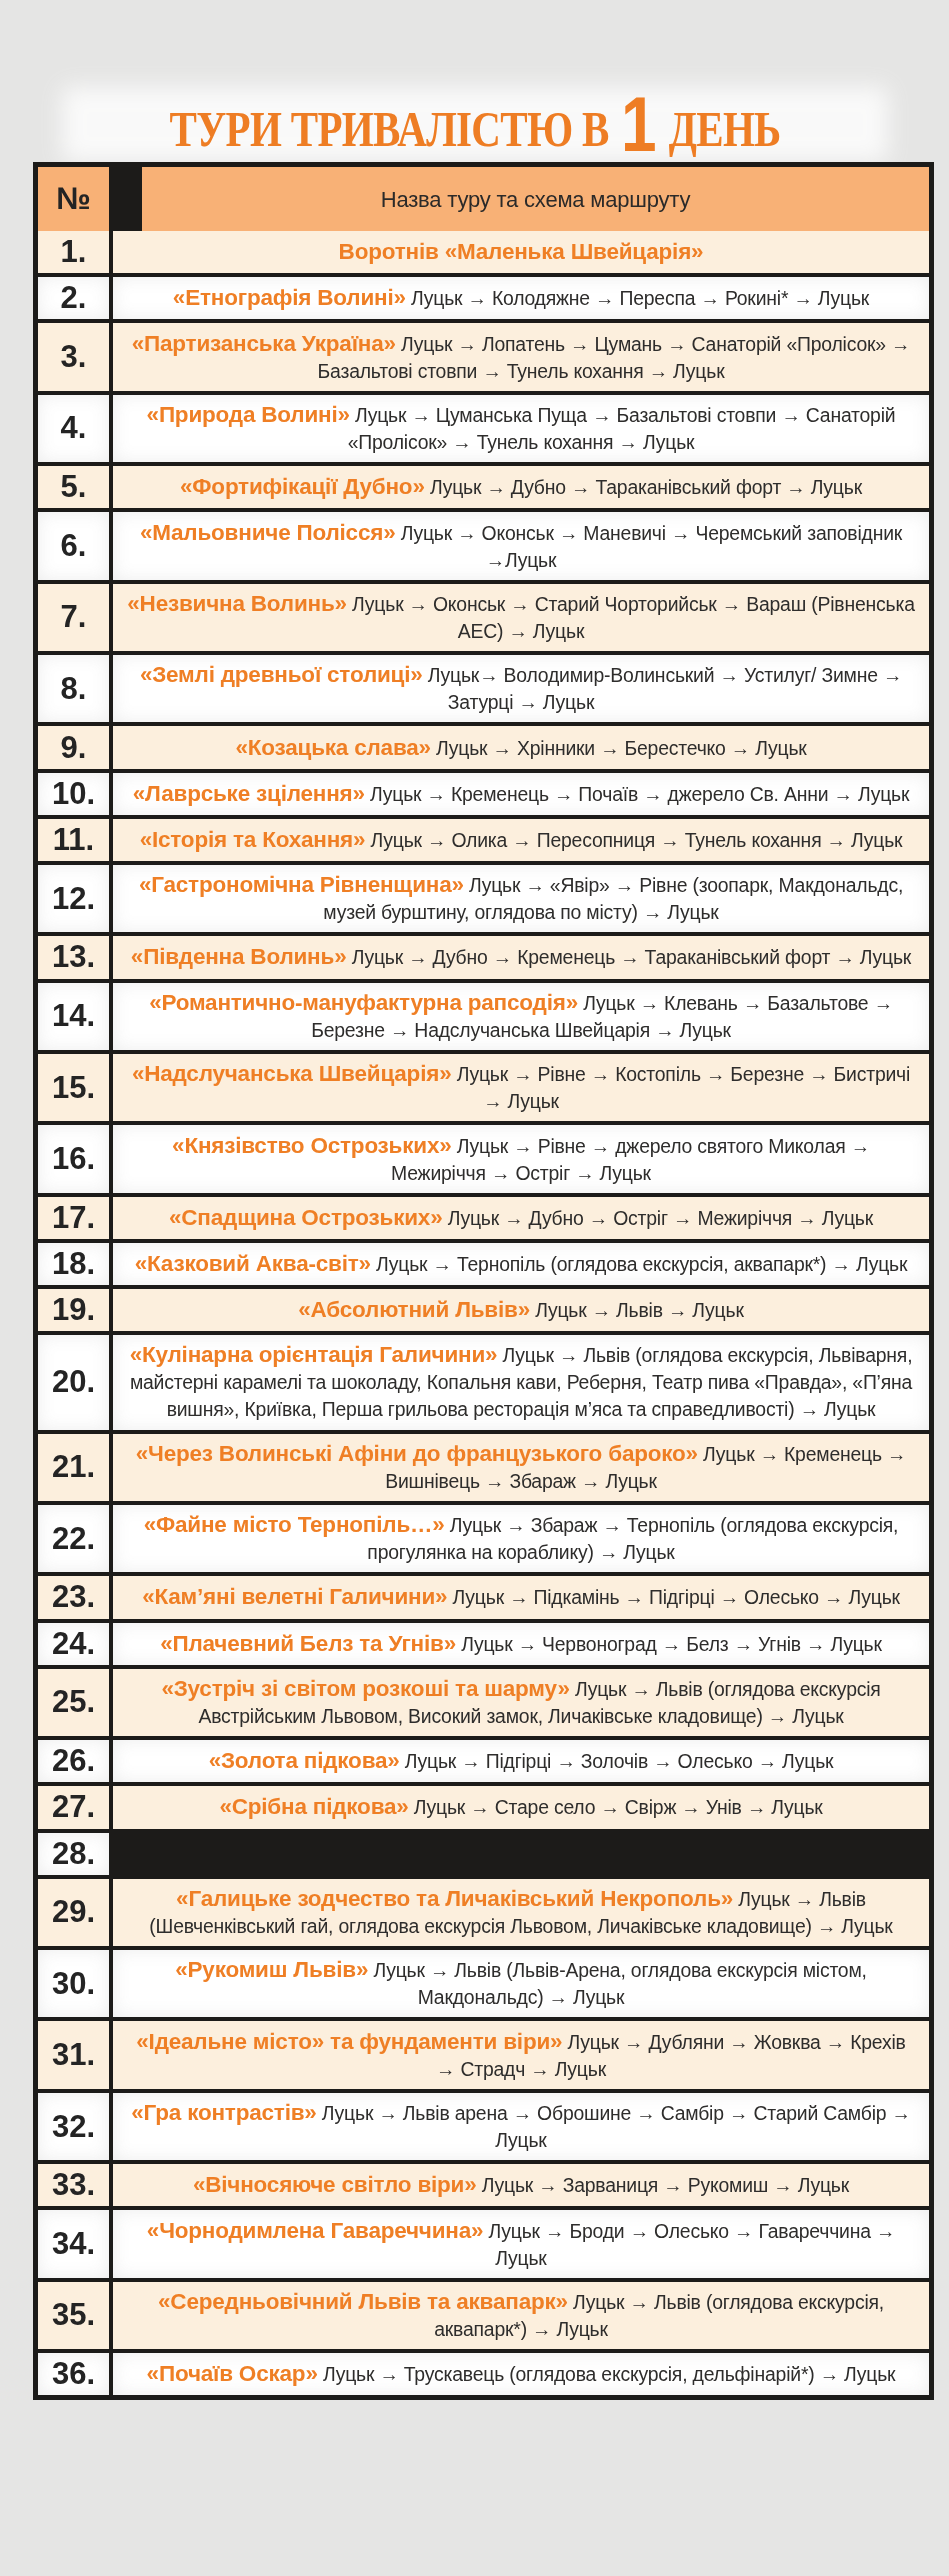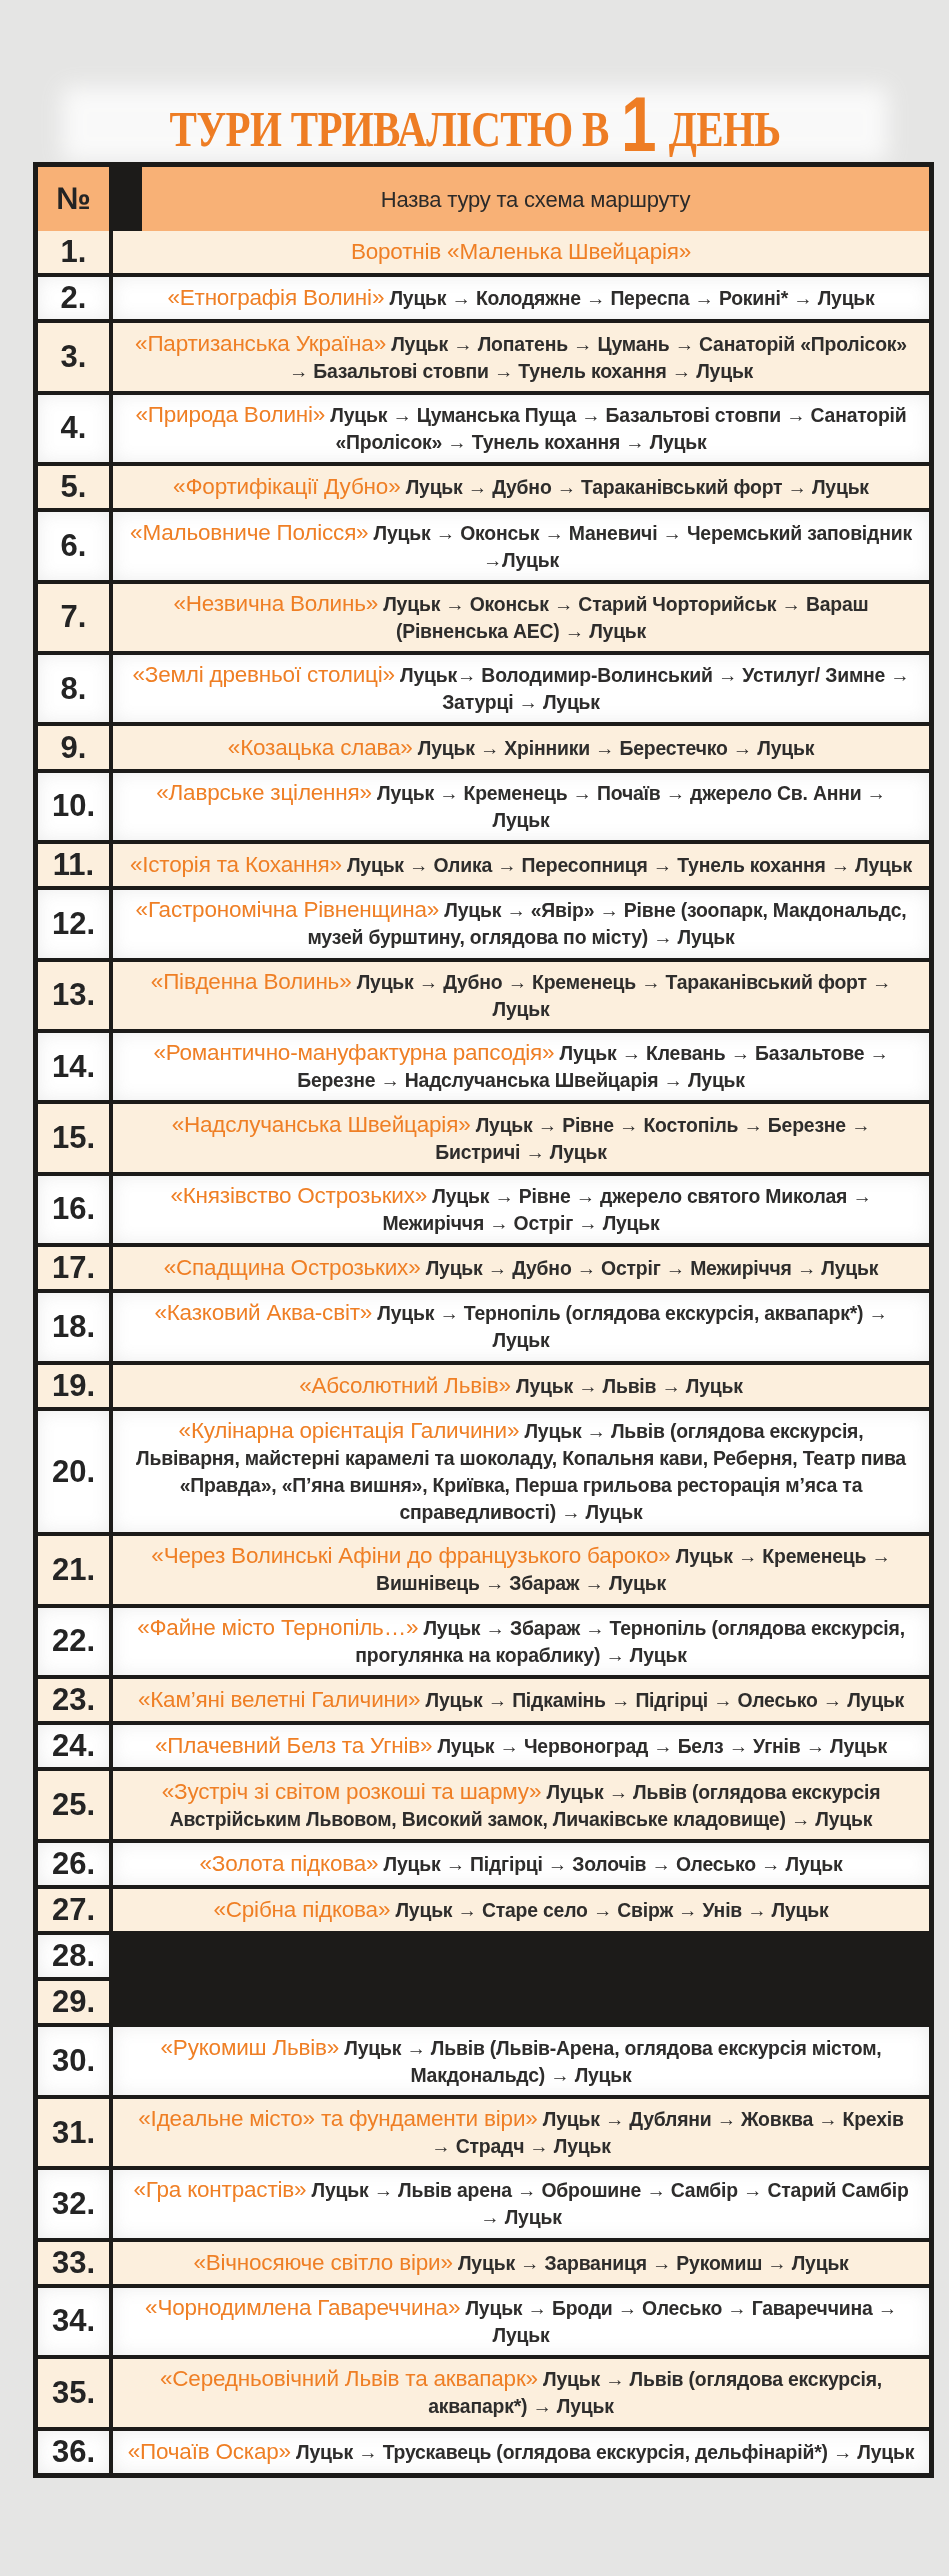--- a/index.html
+++ b/index.html
@@ -60,24 +60,24 @@
     display:flex;flex-direction:column;justify-content:center;
     text-align:center;
     padding:6.2px 14px;
     font-size:19.4px;line-height:27px;color:#2e2d2c;
     letter-spacing:-0.2px;
   }
   .t-row.header .num{font-size:31px;}
   .t-row.header .content{font-size:22px;color:#2b2a29;min-height:64px;margin-left:29px;}
 
   .tour-title{
-    color:#ef7f25;font-weight:normal;font-size:22.5px;
+    color:#ef7f25;font-weight:bold;font-size:22.5px;
     letter-spacing:-0.2px;
   }
-  .route{color:#2e2d2c;font-weight:bold;}
+  .route{color:#2e2d2c;}
 </style>
 </head>
 <body>
 
 <div class="page">
 
   <div class="title-glow"></div>
 
   <div class="page-title"><span>ТУРИ  ТРИВАЛІСТЮ В</span> <span class="big-one">1</span> <span>ДЕНЬ</span></div>
 
@@ -247,20 +247,23 @@
           <div class="cell num">27.</div>
           <div class="cell content">
             <div><span class="tour-title">«Срібна підкова»</span><span class="route"> Луцьк → Старе село → Свірж → Унів → Луцьк</span></div>
           </div>
         </div>
         <div class="t-row even">
           <div class="cell num">28.</div>
         </div>
         <div class="t-row odd">
           <div class="cell num">29.</div>
+          <div class="cell content">
+            <div><span class="tour-title">«Галицьке зодчество та Личаківський Некрополь»</span><span class="route"> Луцьк → Львів (Шевченківський гай, оглядова екскурсія Львовом, Личаківське кладовище) → Луцьк</span></div>
+          </div>
         </div>
         <div class="t-row even">
           <div class="cell num">30.</div>
           <div class="cell content">
             <div><span class="tour-title">«Рукомиш Львів»</span><span class="route"> Луцьк → Львів (Львів-Арена, оглядова екскурсія містом, Макдональдс) → Луцьк</span></div>
           </div>
         </div>
         <div class="t-row odd">
           <div class="cell num">31.</div>
           <div class="cell content">

